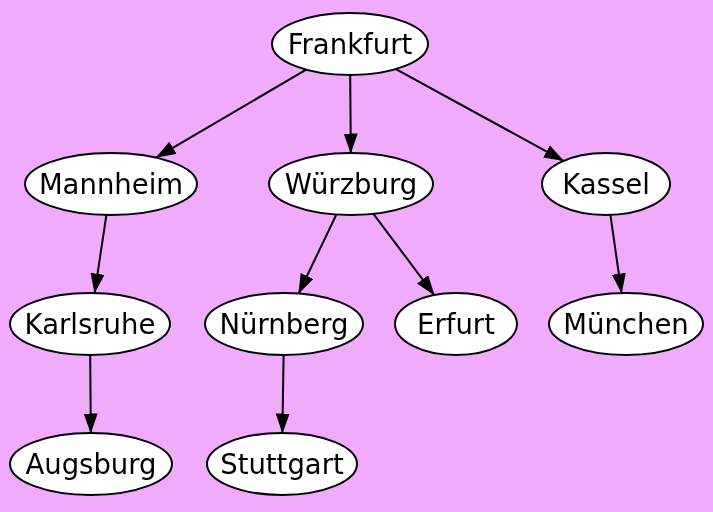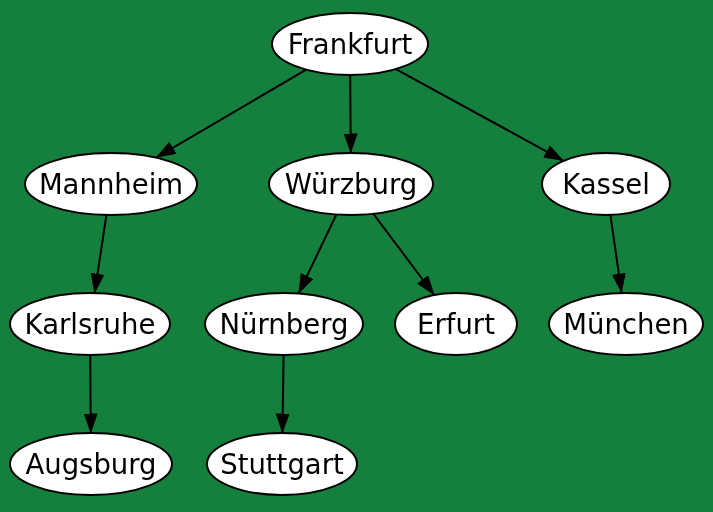--- a/index.html
+++ b/index.html
@@ -4,21 +4,21 @@
 <style>
   html, body {
     margin: 0;
     padding: 0;
     background: #ffffff;
   }
   .stage {
     position: relative;
     width: 713px;
     height: 512px;
-    background: #15803d;
+    background: #f0abfc;
     overflow: hidden;
   }
   svg {
     display: block;
   }
   .node-label {
     font-family: "DejaVu Sans", sans-serif;
     font-size: 27.5px;
     fill: #000000;
   }

